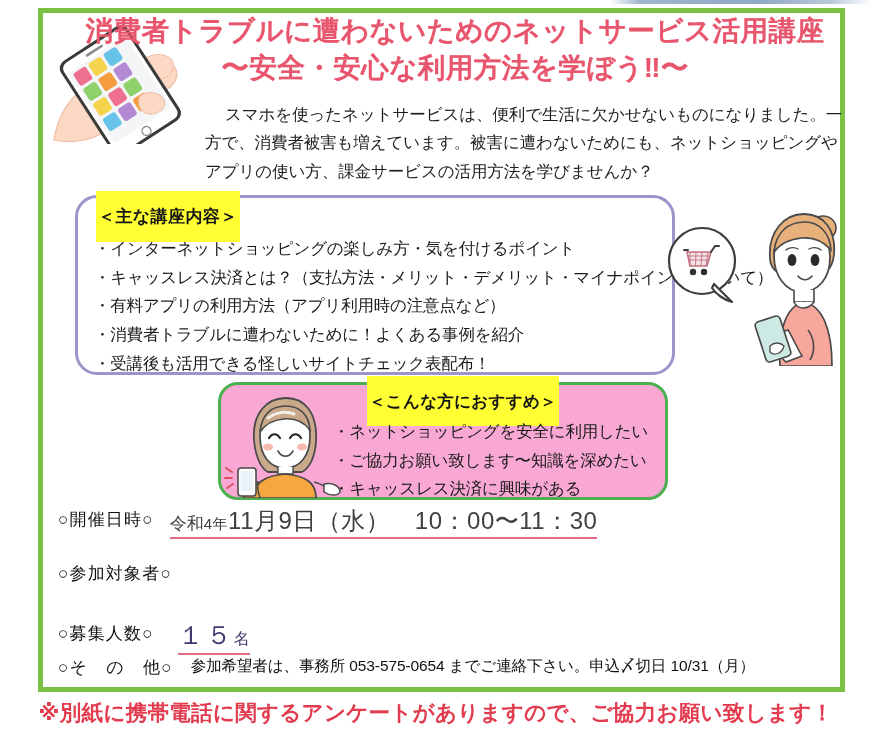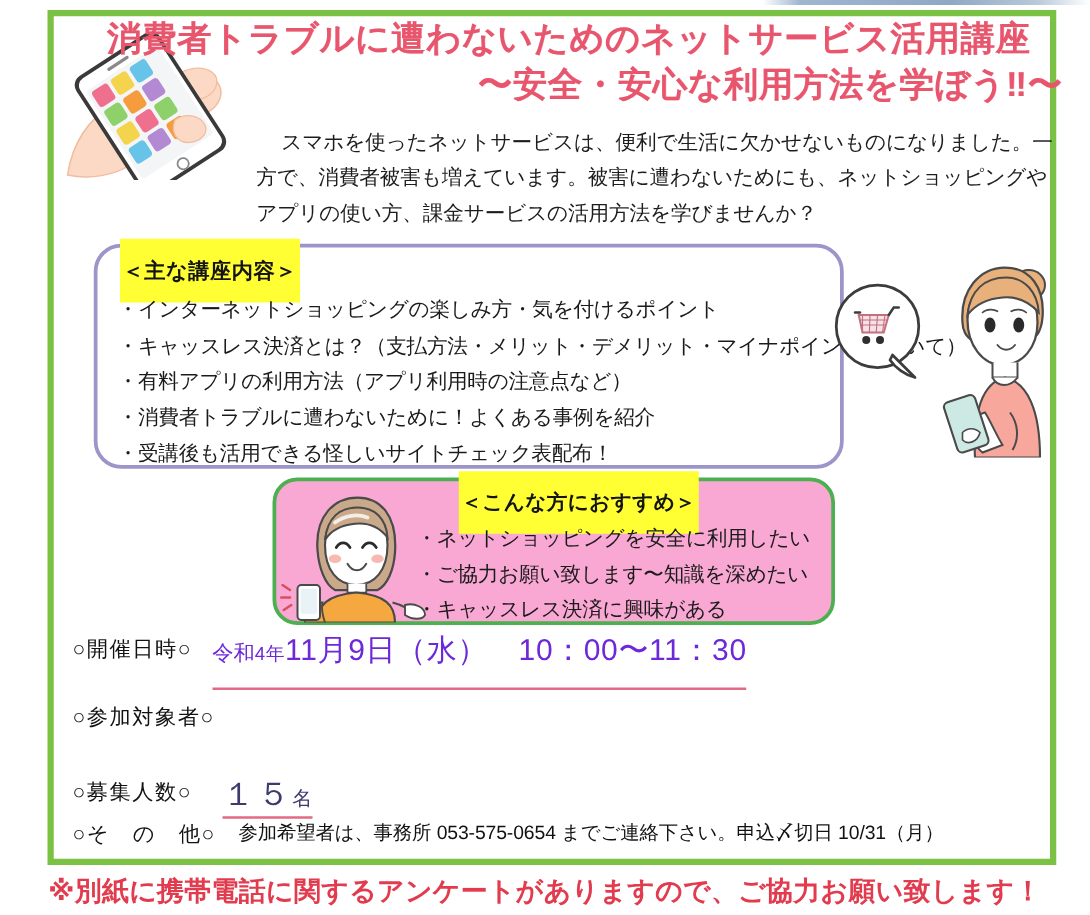--- a/index.html
+++ b/index.html
@@ -63,21 +63,20 @@
   }
   .title-line2 {
     font-size: 27.5px;
     font-weight: bold;
     color: #e8566e;
     letter-spacing: 0.5px;
     line-height: 1.3;
     margin-top: 2px;
     white-space: nowrap;
     text-shadow: 0.4px 0 0 rgba(232,86,110,.45);
-    text-align: right;
   }
 
   
   .phone-illo {
     position: absolute;
     left: 44px;
     top: 22px;
     width: 152px;
     height: 122px;
   }
@@ -208,25 +207,25 @@
 
   #row-date     { top: 508px; }
   #row-target   { top: 562px; gap: 32px; }
   #row-capacity { top: 622px; }
   #row-other    { top: 656px; }
 
   .date-value {
     margin-left: 16px;
     font-size: 24px;
     line-height: 1.1;
-    color: #6d28d9;
+    color: #404040;
     white-space: nowrap;
     letter-spacing: 0.5px;
     border-bottom: 2.5px solid #e36a84;
-    padding-bottom: 16px;
+    padding-bottom: 3px;
   }
   .date-era {
     font-size: 17px;
     letter-spacing: 0;
   }
   .date-era-num { font-size: 15px; }
 
   .target-value {
     margin-left: 12px;
     font-size: 15.5px;

